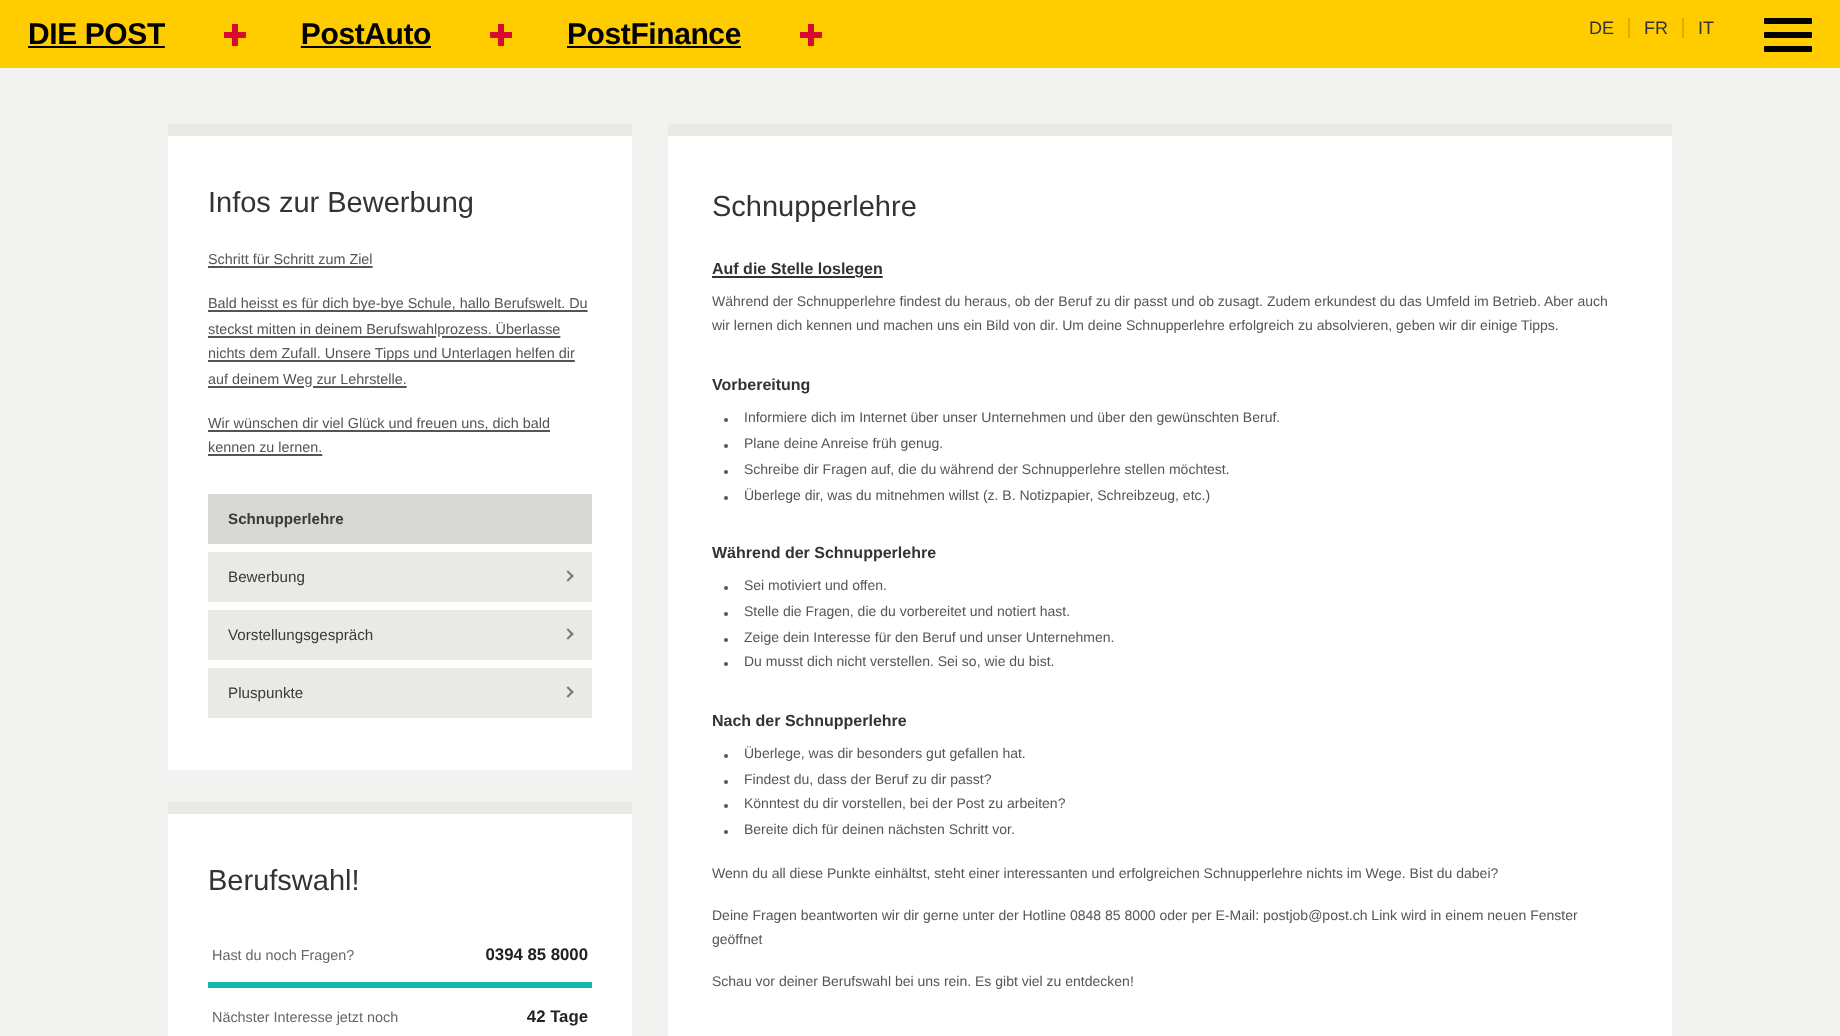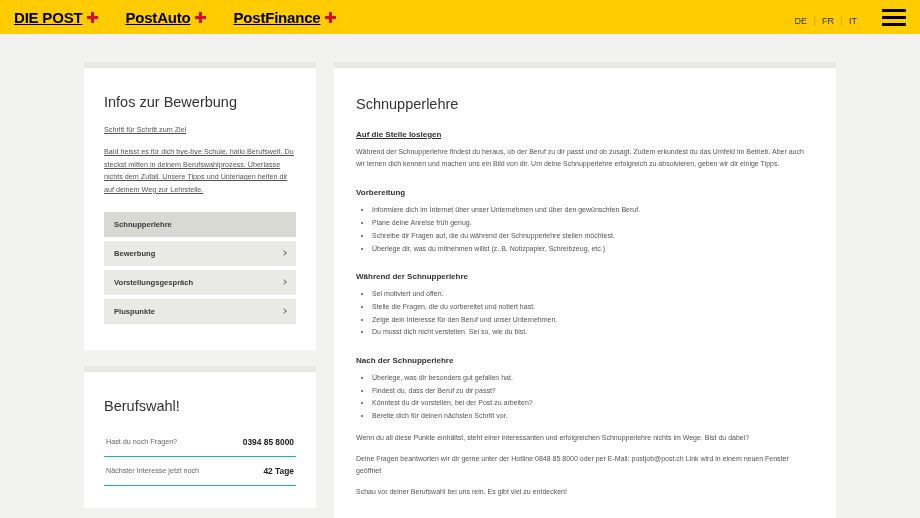--- a/index.html
+++ b/index.html
@@ -21,32 +21,33 @@
   }
   .brand-group { display: flex; align-items: center; gap: 26px; }
   .brand {
     font-weight: bold;
     font-size: 15px;
     color: #000;
     letter-spacing: -0.2px;
     display: flex;
     align-items: center;
     white-space: nowrap;
+    gap: 25px;
   }
   .brand .post-mark {
     display: inline-block;
     margin-left: 4px;
     width: 13px; height: 13px;
     position: relative;
   }
   .brand .post-mark svg { display:block; }
   .nav-right {
     margin-left: auto;
     display: flex;
-    align-items: flex-end;
+    align-items: flex-start;
     gap: 0px;
     font-size: 9px;
     color: #222;
   }
   .lang {
     padding: 0 7px;
     color: #333;
     text-decoration: none;
     border-right: 1px solid #d9ae00;
     line-height: 10px;
@@ -96,37 +97,36 @@
   .menu-item {
     background: #e9e9e6;
     color: #3a3a3a;
     font-size: 7.6px;
     padding: 8px 10px;
     margin-bottom: 4px;
     display: flex;
     align-items: center;
     cursor: pointer;
     position: relative;
-    font-weight: bold;
   }
   .menu-item.active { background: #d8d8d4; font-weight: bold; }
   .menu-item .chev {
     margin-left: auto;
     width: 4px; height: 4px;
     border-right: 1px solid #777;
     border-bottom: 1px solid #777;
     transform: rotate(-45deg);
   }
 
   
   .rows { margin-top: 12px; }
   .row {
     display: flex;
-    align-items: center;
-    border-bottom: 1px solid #14b8a6;
+    align-items: flex-end;
+    border-bottom: 3px solid #14b8a6;
     padding: 9px 2px;
     font-size: 7.2px;
     color: #666;
   }
   .row .val {
     margin-left: auto;
     font-weight: bold;
     color: #222;
     font-size: 8.4px;
   }
@@ -197,20 +197,21 @@
 </div>
 
 <div class="page">
 
   <div class="col-left">
 
     <div class="card">
       <h1>Infos zur Bewerbung</h1>
       <p class="lead">Schritt für Schritt zum Ziel</p>
       <p class="lead">Bald heisst es für dich bye-bye Schule, hallo Berufswelt. Du steckst mitten in deinem Berufswahlprozess. Überlasse nichts dem Zufall. Unsere Tipps und Unterlagen helfen dir auf deinem Weg zur Lehrstelle.</p>
+      <p class="lead">Wir wünschen dir viel Glück und freuen uns, dich bald kennen zu lernen.</p>
 
       <div class="menu">
         <div class="menu-item active">
           <span>Schnupperlehre</span>
 
         </div>
         <div class="menu-item">
           <span>Bewerbung</span>
           <span class="chev"></span>
         </div>

